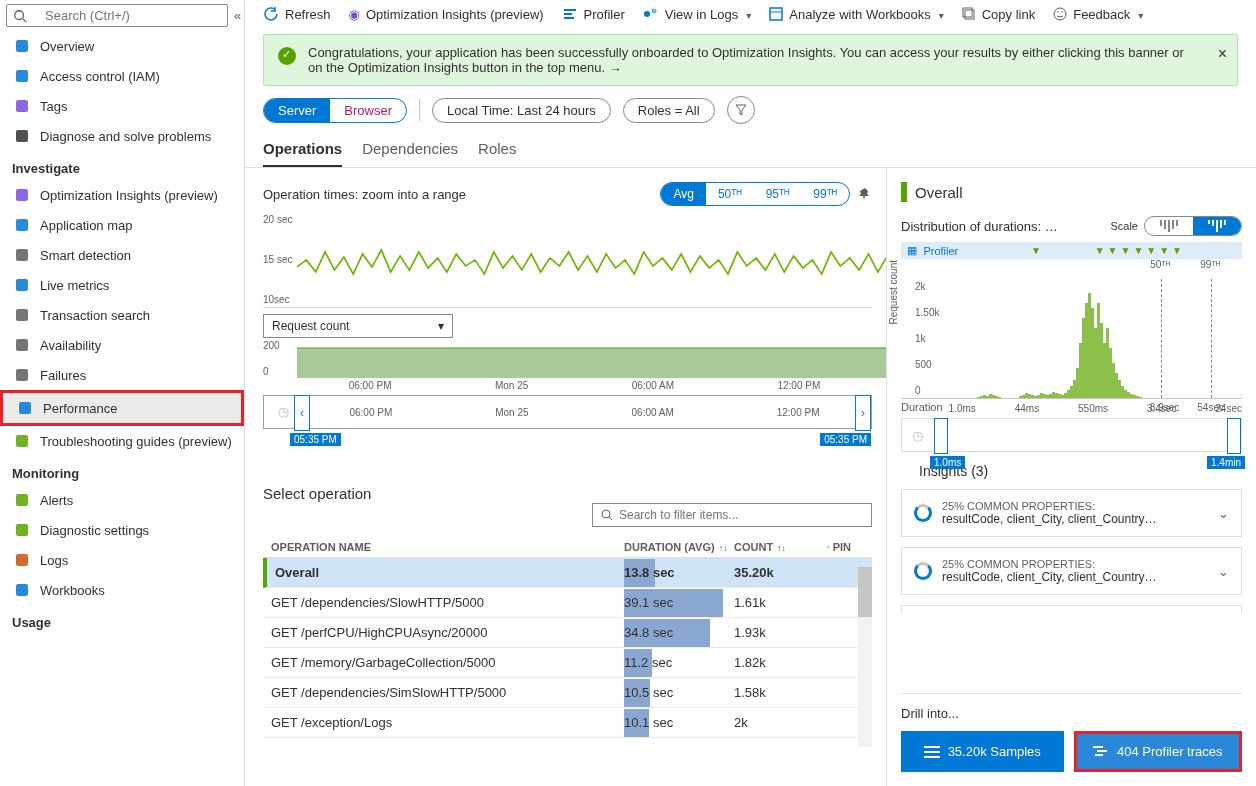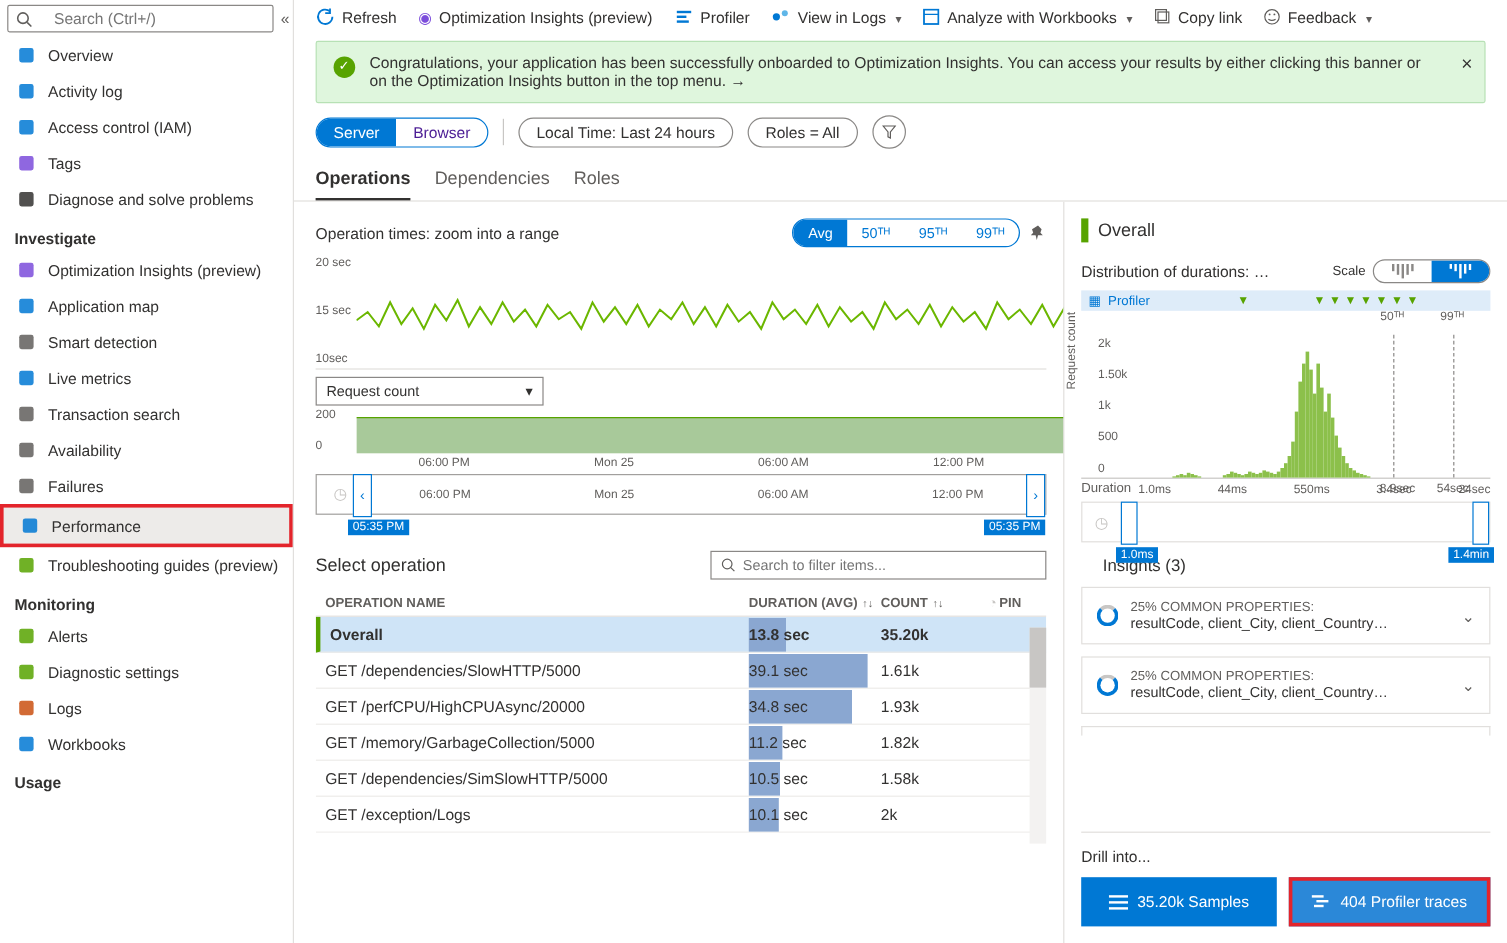--- a/index.html
+++ b/index.html
@@ -19,21 +19,21 @@
 .tool { display: flex; align-items: center; gap: 6px; color: #323130; cursor: pointer; font-size: 13px; }
 .tool .caret::after { content: "▾"; font-size: 10px; margin-left: 2px; color: #605e5c;}
 .banner { margin: 6px 18px 10px; background: #dff6dd; border: 1px solid #b7e1b5; border-radius: 2px; padding: 10px 36px 10px 14px; display: flex; gap: 12px; align-items: flex-start; position: relative; }
 .banner .ok-circle { width: 18px; height: 18px; border-radius: 50%; background: #57a300; flex-shrink: 0; margin-top: 2px; position: relative;}
 .banner .ok-circle::after{content:"✓"; color:#fff; font-size:11px; position:absolute; left:4px; top:1px;}
 .banner .close { position: absolute; right: 10px; top: 10px; cursor: pointer; font-size: 16px; color: #323130;}
 .controls-row { display: flex; align-items: center; gap: 12px; padding: 0 18px 10px; }
 .pill-group { display: inline-flex; border: 1px solid #0078d4; border-radius: 14px; overflow: hidden; }
 .pill { padding: 4px 14px; font-size: 13px; cursor: pointer; }
 .pill.active { background: #0078d4; color: #fff; }
-.pill.inactive { color: #4c1d95; }
+.pill.inactive { color: #be185d; }
 .chip { border: 1px solid #8a8886; border-radius: 14px; padding: 4px 14px; cursor: pointer; font-size: 13px; }
 .round-btn { width: 28px; height: 28px; border: 1px solid #8a8886; border-radius: 50%; display: flex; align-items: center; justify-content: center; cursor: pointer; color:#605e5c;}
 .tabs { display: flex; gap: 20px; padding: 0 18px; border-bottom: 1px solid #e1dfdd; }
 .tab { padding: 6px 0 8px; cursor: pointer; font-size: 15px; color: #605e5c; }
 .tab.active { color: #323130; font-weight: 600; border-bottom: 2px solid #323130; }
 .content { flex: 1; display: flex; overflow: hidden; }
 .left-pane { flex: 1; padding: 14px 14px 0 18px; overflow: hidden; display: flex; flex-direction: column; }
 .chart-header { display: flex; align-items: center; justify-content: space-between; margin-bottom: 6px;}
 .percentile-group { display: inline-flex; border: 1px solid #0078d4; border-radius: 14px; overflow: hidden; align-items: center; }
 .pct { padding: 4px 12px; color: #0078d4; font-size: 12px; cursor: pointer;}
@@ -44,21 +44,21 @@
 .req-select { margin-top: 4px; border: 1px solid #8a8886; padding: 4px 8px; width: 190px; display: flex; justify-content: space-between; align-items: center; font-size: 12px; cursor: pointer;}
 .req-chart { height: 38px; position: relative; margin-top: 2px;}
 .time-axis { display: flex; justify-content: space-around; font-size: 10px; color: #605e5c; padding: 2px 0;}
 .brush { height: 34px; border: 1px solid #a19f9d; position: relative; margin-top: 2px;}
 .brush .handle { position:absolute; top:-1px; height:36px; width:16px; background:#fff; border:1px solid #0078d4;}
 .brush .handle.left{left:30px;}
 .brush .handle.right{right:0;}
 .brush .handle .grip{color:#0078d4; font-size:12px; text-align:center; line-height:34px;}
 .time-label { position: absolute; bottom: -18px; background: #0078d4; color:#fff; font-size:10px; padding:1px 4px;}
 .select-op-row{display:flex; align-items:center; justify-content:space-between; margin-top:30px;}
-.filter-box{border:1px solid #8a8886; padding:4px 8px; width:280px; display:flex; align-items:center; gap:6px;}
+.filter-box{border:1px solid #8a8886; padding:4px 8px; width:280px; display:flex; align-items:center; gap:6px;margin-top:44px;}
 .filter-box input{border:none; outline:none; flex:1; font-size:12px;}
 .op-table { margin-top: 10px; flex:1; overflow:hidden; position:relative;}
 .op-head { display: grid; grid-template-columns: 1fr 110px 90px 40px; font-size: 11px; color: #605e5c; font-weight: 600; padding: 4px 8px; border-bottom:1px solid #e1dfdd;}
 .op-head .sort{font-size:9px; margin-left:4px;}
 .op-body{overflow-y:auto; max-height:210px;}
 .op-row { display: grid; grid-template-columns: 1fr 110px 90px 40px; padding: 7px 8px; border-bottom: 1px solid #edebe9; align-items: center; font-size:13px; cursor:pointer;}
 .op-row.overall { background: #cfe4f7; font-weight: 600; border-left:4px solid #57a300;}
 .dur-cell{position:relative;}
 .dur-bar{position:absolute; left:0; top:-6px; height:28px; background:#8aa7d1; z-index:0;}
 .dur-text{position:relative; z-index:1;}
@@ -126,28 +126,20 @@
             </svg>
           </span>
           <span>Overview</span>
         </div>
         <div class="nav-item">
           <span class="ico">
             <svg width="16" height="16">
               <rect x="2" y="2" width="12" height="12" rx="2" fill="#0078d4" opacity="0.85"></rect>
             </svg>
           </span>
-          <span>Activity log</span>
-        </div>
-        <div class="nav-item">
-          <span class="ico">
-            <svg width="16" height="16">
-              <rect x="2" y="2" width="12" height="12" rx="2" fill="#0078d4" opacity="0.85"></rect>
-            </svg>
-          </span>
           <span>Access control (IAM)</span>
         </div>
         <div class="nav-item">
           <span class="ico">
             <svg width="16" height="16">
               <rect x="2" y="2" width="12" height="12" rx="2" fill="#7b4cdb" opacity="0.85"></rect>
             </svg>
           </span>
           <span>Tags</span>
         </div>

